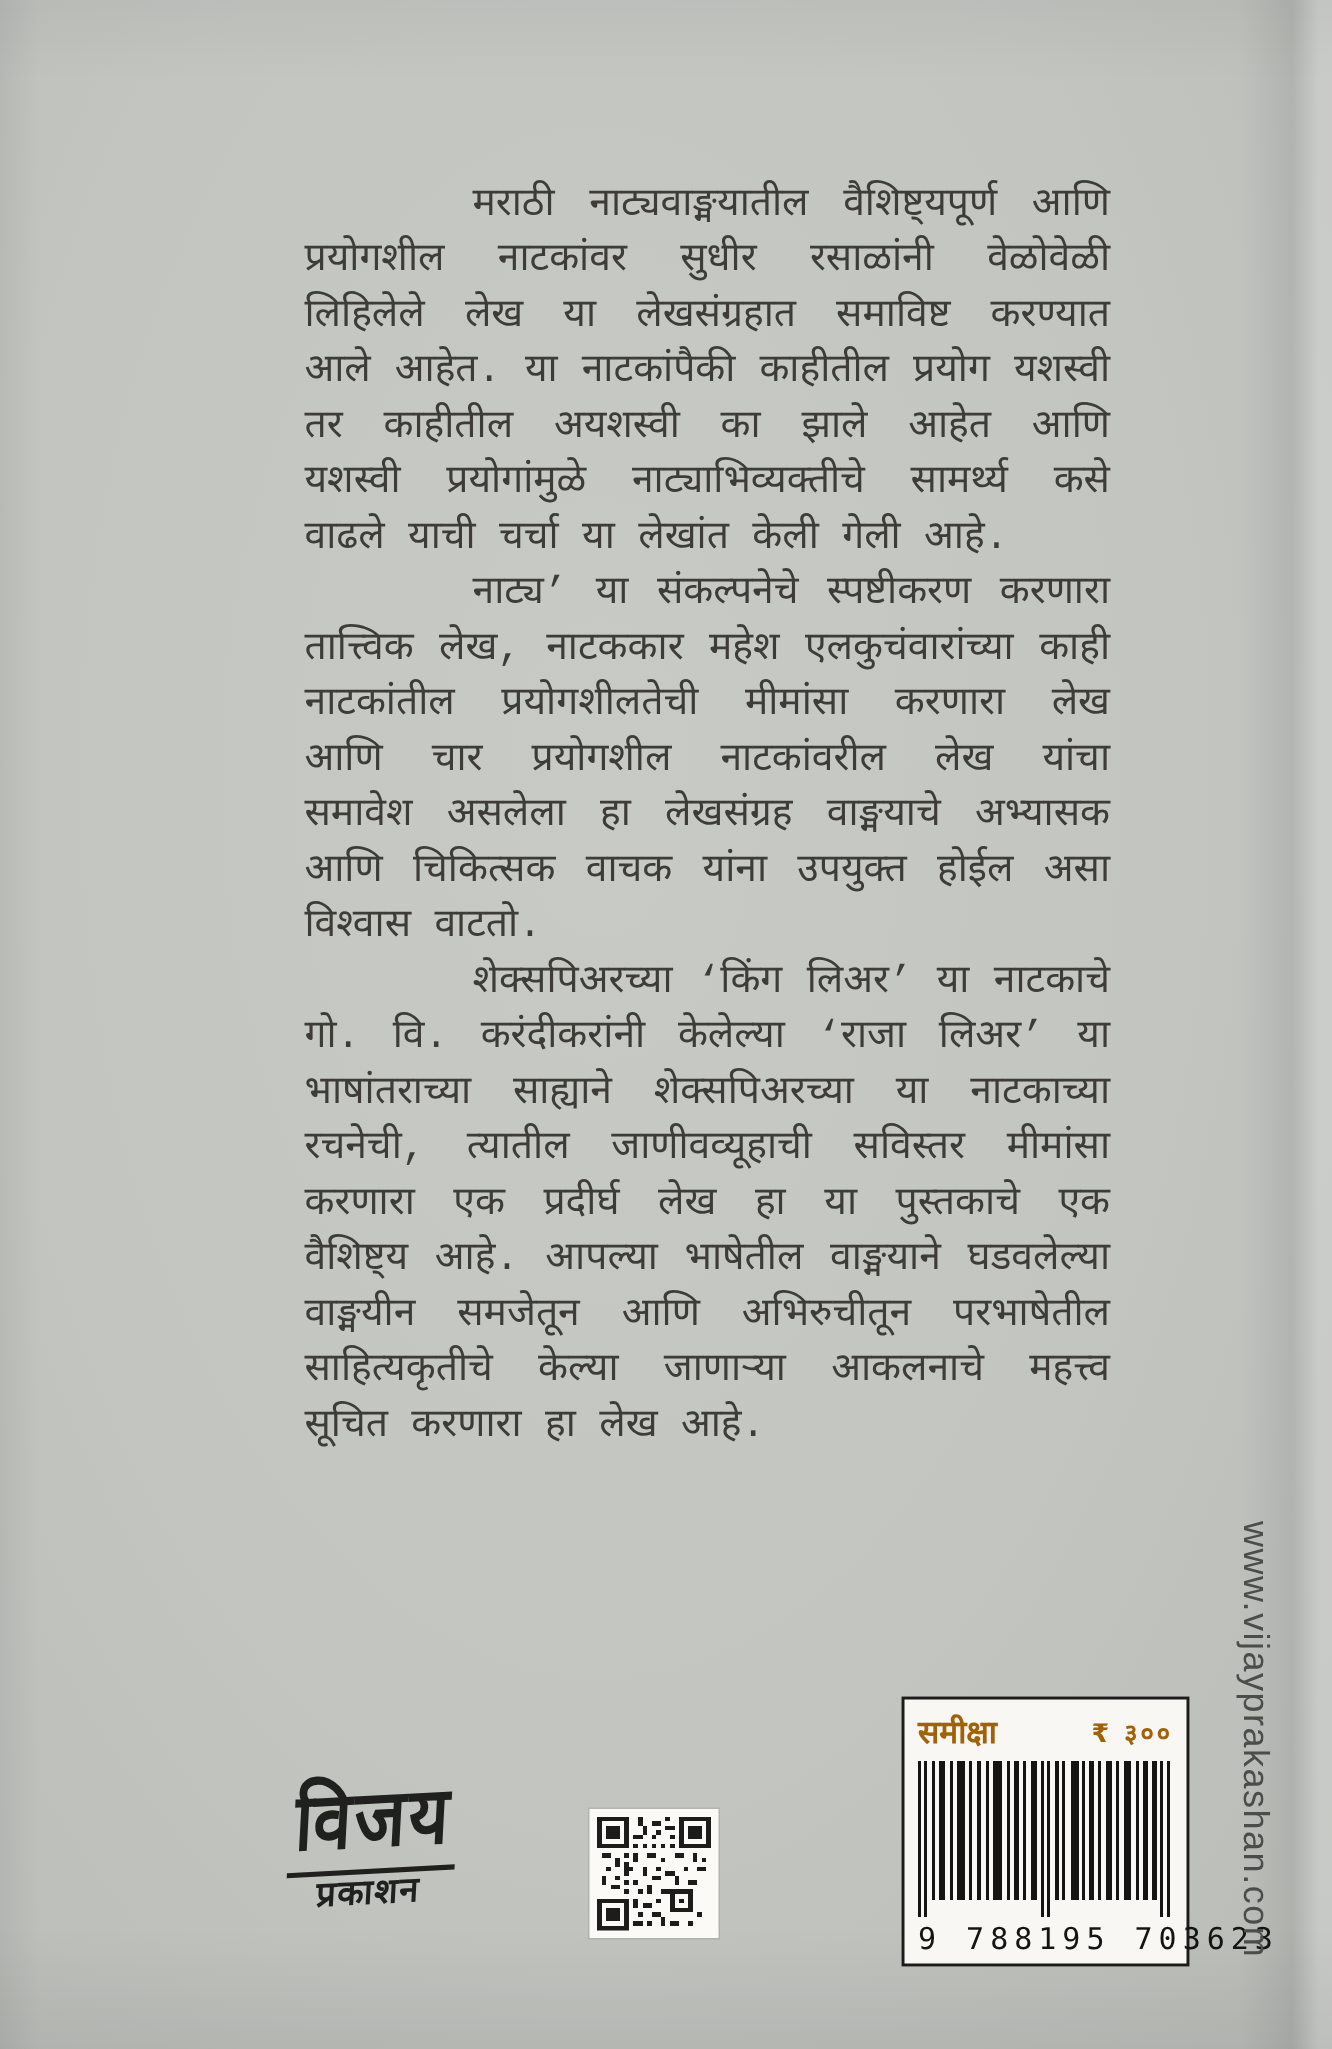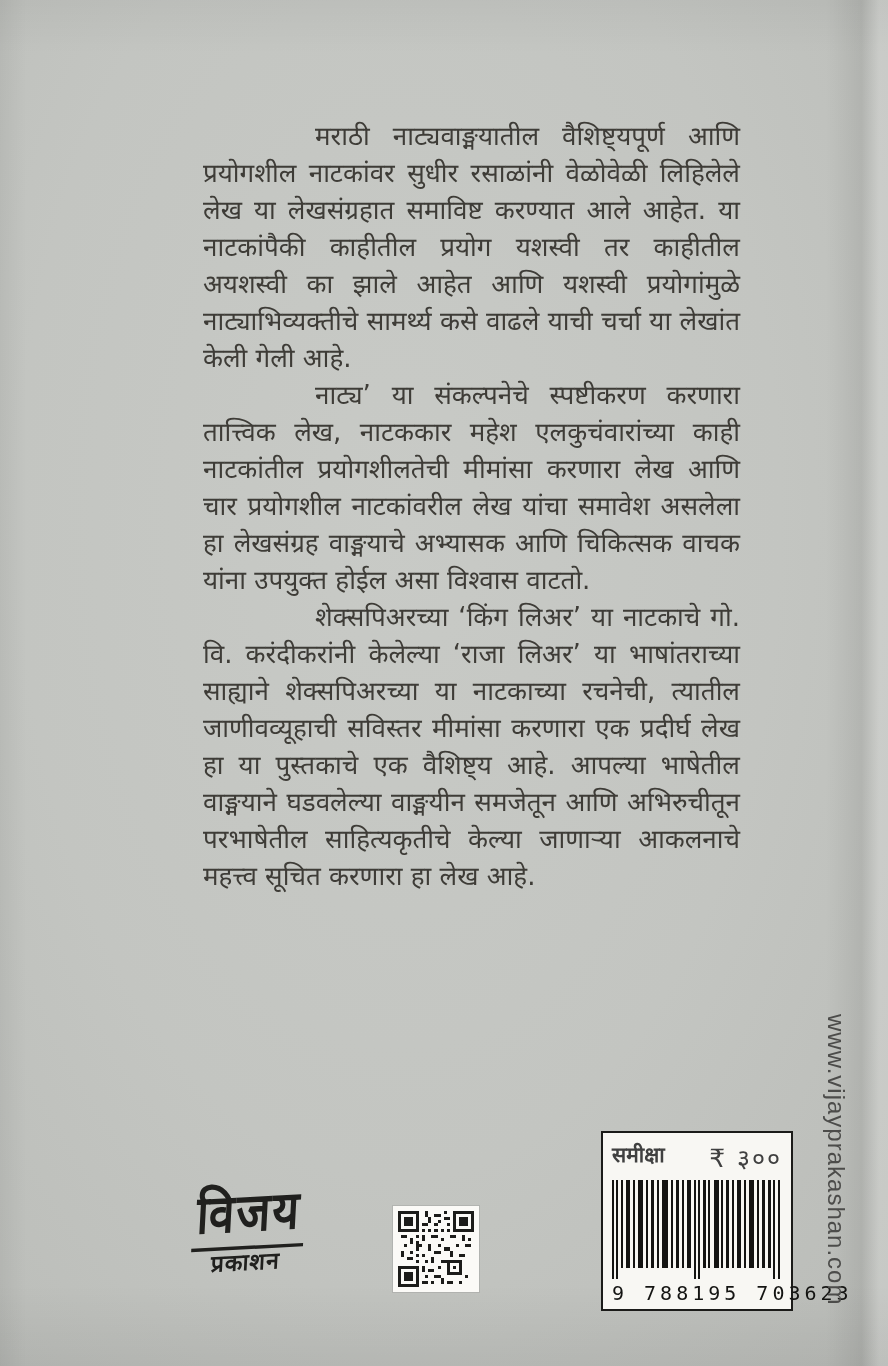--- a/index.html
+++ b/index.html
@@ -21,21 +21,21 @@
   
   .blurb {
     position: absolute;
     left: 203px; top: 118px; width: 537px;
     color: #3e3c37;
     font-size: 26px;
     line-height: 37px;
     text-align: justify;
     text-justify: inter-word;
   }
-  .blurb p { margin: 0; text-indent: 112px; }
+  .blurb p { margin: 0; text-indent: 112px; font-family: Liberation Mono, monospace; }
 
   
   .logo {
     position: absolute; left: 192px; top: 1188px; width: 110px;
     color: #20201e;
     text-align: center;
     transform: rotate(-3deg) skewX(-6deg);
     line-height: 1;
     user-select: none;
   }
@@ -66,26 +66,26 @@
   .pricebox {
     position: absolute; left: 601px; top: 1131px;
     width: 192px; height: 180px;
     background: #f8f7f3;
     border: 2px solid #1b1b19;
     box-sizing: border-box;
     display: flex; flex-direction: column;
     padding: 7px 9px 5px 9px;
   }
   .pricerow {
-    display: flex; justify-content: space-between; align-items: flex-start;
-    color: #404040;
+    display: flex; justify-content: space-between; align-items: center;
+    color: #a16207;
     margin-bottom: 6px;
   }
   .pricerow .cat { font-size: 21px; font-weight: 700; }
-  .pricerow .prc { font-size: 25px; font-weight: 400; letter-spacing: 2px; }
+  .pricerow .prc { font-size: 17px; font-weight: 700; letter-spacing: 2px; }
   .bars { flex: 1 1 auto; }
   .bars svg { width: 100%; height: 100%; display: block; }
   .isbn {
     font-family: "DejaVu Sans Mono", monospace;
     font-size: 20px; color: #141412;
     letter-spacing: 4px;
     text-align: center;
     margin-top: 1px;
     white-space: nowrap;
   }

